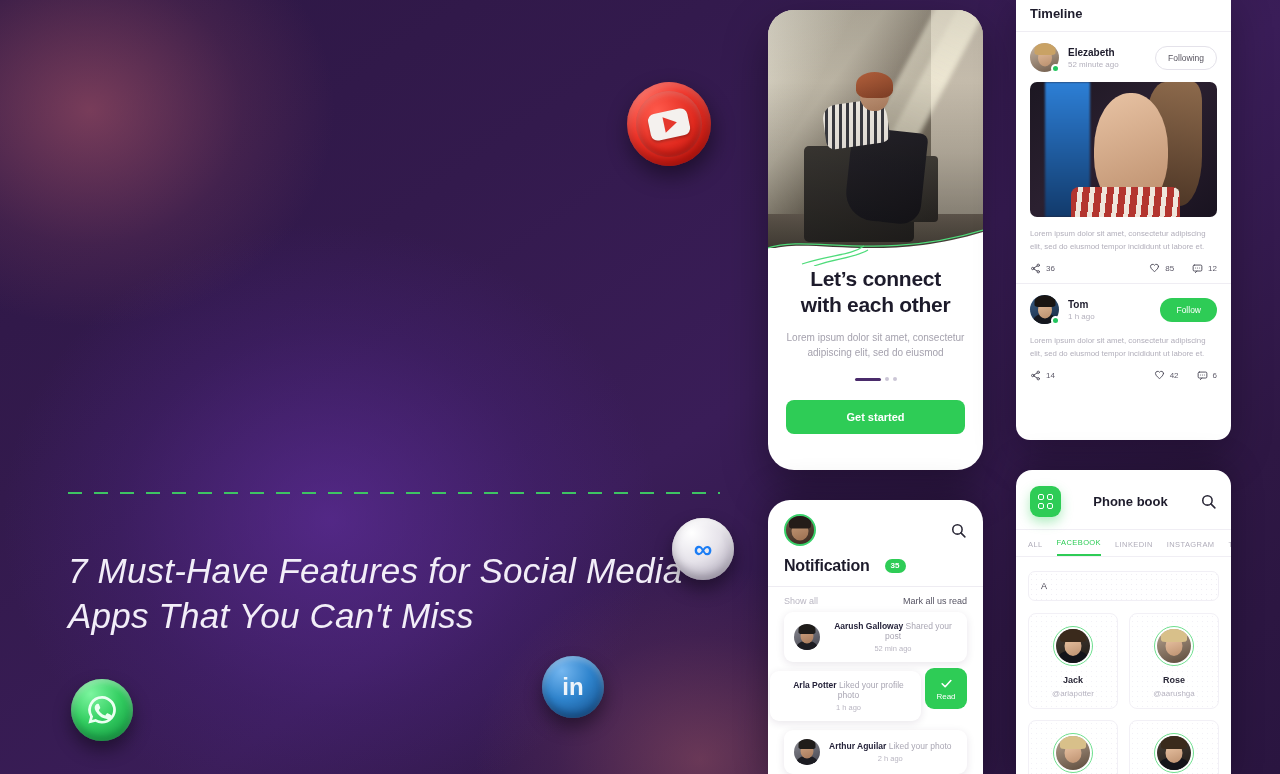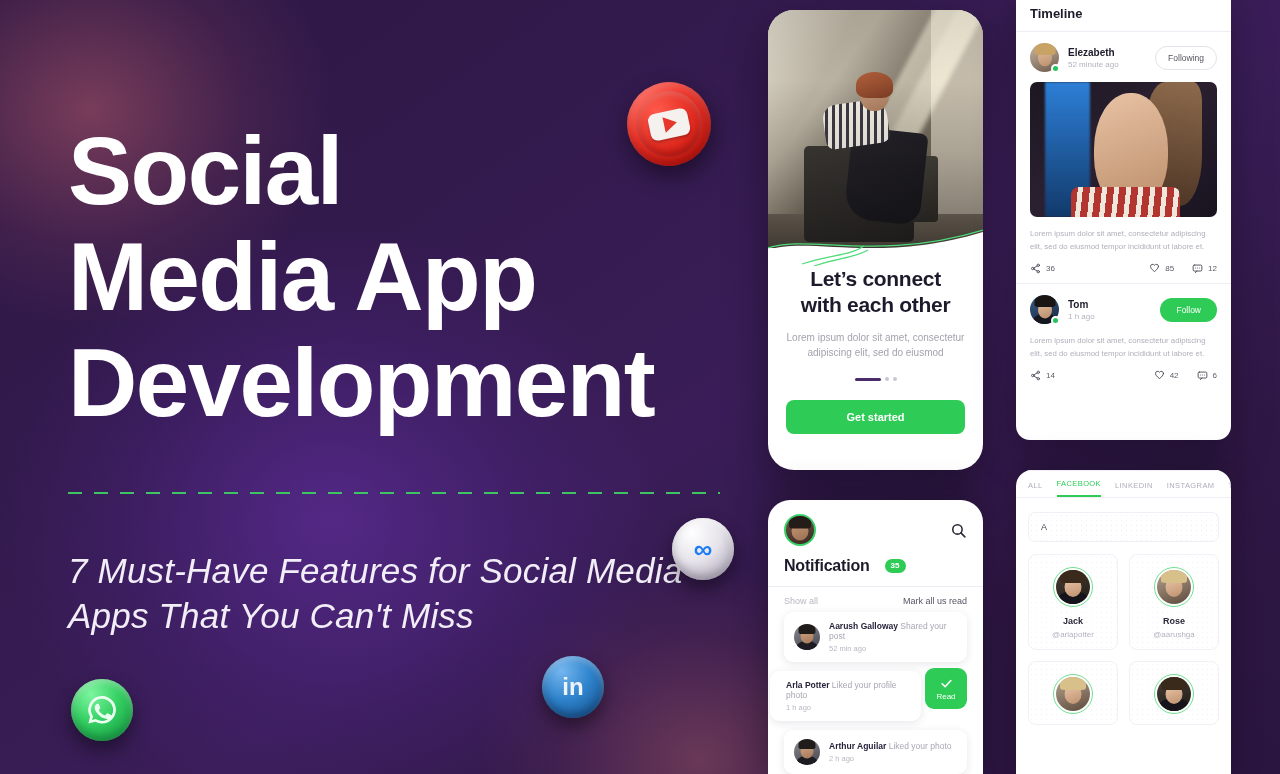--- a/index.html
+++ b/index.html
@@ -154,21 +154,21 @@
   .nt-avatar .hair { position:absolute; left:50%; top:22%; transform:translate(-50%,-50%);
     width:22px; height:13px; border-radius:50% 50% 20% 20%; background:#241c19; }
   .nt-titlewrap { display:flex; align-items:center; gap:15px; margin-top: 11px; }
   .nt-title { color:#1d1b2b; font-size: 16px; font-weight: 700; letter-spacing:-0.2px; }
   .nt-badge { background:#2ecc56; color:#fff; font-size:8px; font-weight:700;
     border-radius: 9px; padding: 2px 6px; line-height:1.2; }
   .nt-bar { margin-top: 11px; border-top: 1px solid #eeecf2; padding: 9px 16px 0;
     display:flex; align-items:flex-start; justify-content:space-between; }
   .nt-showall { color:#b9b6c2; font-size: 9px; }
   .nt-markall { color:#565463; font-size: 9px; }
-  .nt-list { padding: 6px 16px 0; }
+  .nt-list { padding: 6px 16px 0; text-align: center; }
   .nt-item { background:#ffffff; border-radius: 9px; box-shadow: 0 2px 9px rgba(42,21,64,0.11);
     padding: 9px 10px; display:flex; align-items:center; gap:9px; margin-bottom: 9px; }
   .nt-item.swiped { margin-left: -14px; margin-right: 46px; padding-left: 16px; position:relative; }
   .nt-item .av { width:26px; height:26px; border-radius:50%; flex:0 0 26px; overflow:hidden;
     background: linear-gradient(160deg,#8b8b93,#43434d); position:relative; }
   .nt-item .av .f { position:absolute; left:50%; top:48%; transform:translate(-50%,-50%);
     width:13px; height:15px; border-radius:50%; background:linear-gradient(160deg,#d2a684,#a5785a); }
   .nt-item .av .h { position:absolute; left:50%; top:20%; transform:translate(-50%,-50%);
     width:17px; height:10px; border-radius:50% 50% 20% 20%; background:#1f1c1a; }
   .nt-item .av .b { position:absolute; left:50%; bottom:-3px; transform:translateX(-50%);
@@ -269,27 +269,20 @@
   .pb-name { margin-top: 9px; color:#2a2838; font-size: 9px; font-weight: 700; }
   .pb-handle { margin-top: 4px; color:#b6b3c0; font-size: 8px; }
 
   svg { display:block; }
 </style>
 </head>
 <body>
 
 <div id="stage">
 
-  <div class="hero">
-    <h1>
-      <span>Social</span><br>
-      <span>Media App</span><br>
-      <span>Development</span>
-    </h1>
-  </div>
   <div class="divider"></div>
   <div class="subhead">7 Must-Have Features for Social Media Apps That You Can't Miss</div>
 
   <div class="coin" id="coin-youtube">
     <div class="rim">
       <div class="play-plate">
         <div class="tri"></div>
       </div>
     </div>
   </div>
@@ -507,20 +500,33 @@
               <path d="M8 11h.01M12 11h.01M16 11h.01"></path>
             </svg>
             <span>6</span>
           </span>
         </span>
       </div>
     </div>
   </div>
 
   <div id="card-phonebook">
+    <div class="pb-head">
+      <div class="pb-grid-btn">
+        <i></i>
+          <i></i>
+          <i></i>
+          <i></i>
+      </div>
+      <div class="pb-title">Phone book</div>
+      <svg width="17" height="17" viewBox="0 0 24 24" fill="none" stroke="#2b2938" stroke-width="2.2" stroke-linecap="round">
+        <circle cx="10.5" cy="10.5" r="6.6"></circle>
+          <path d="M15.4 15.4L21 21"></path>
+      </svg>
+    </div>
 
     <div class="pb-tabs">
       <div class="pb-tab">ALL</div>
       <div class="pb-tab active">FACEBOOK</div>
       <div class="pb-tab">LINKEDIN</div>
       <div class="pb-tab">INSTAGRAM</div>
       <div class="pb-tab">TWITTER</div>
     </div>
 
     <div class="pb-letter">A</div>

